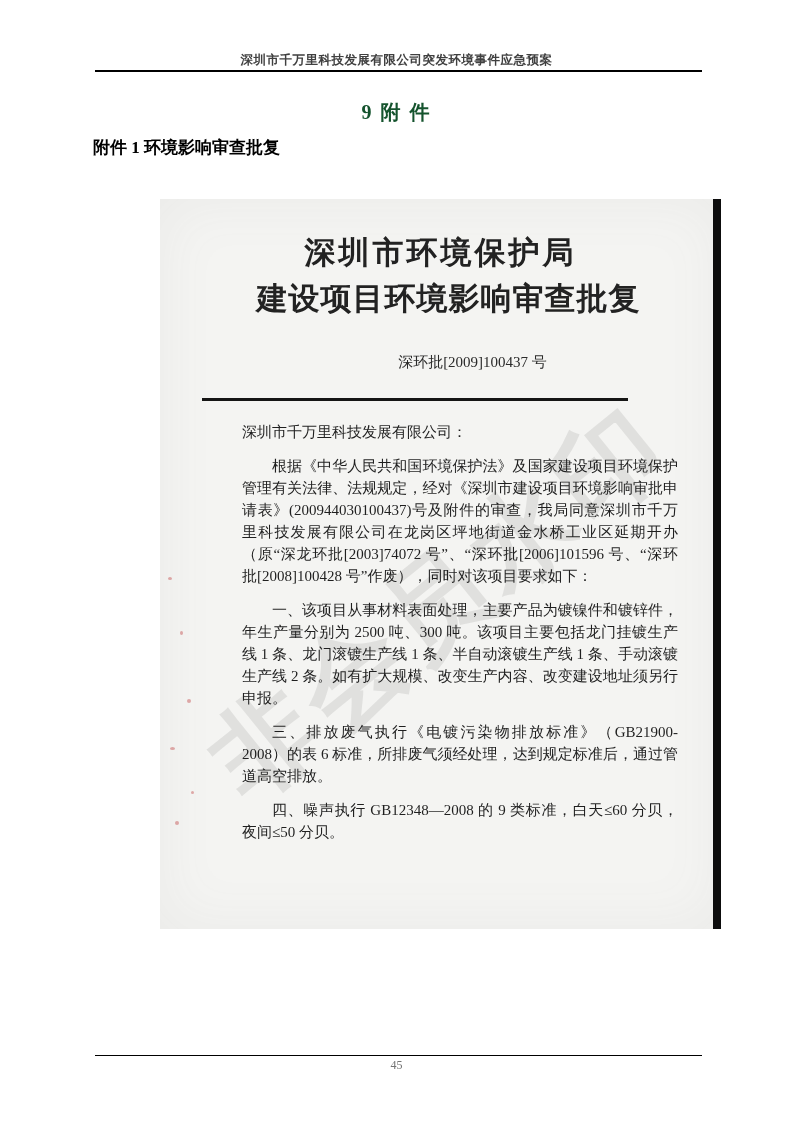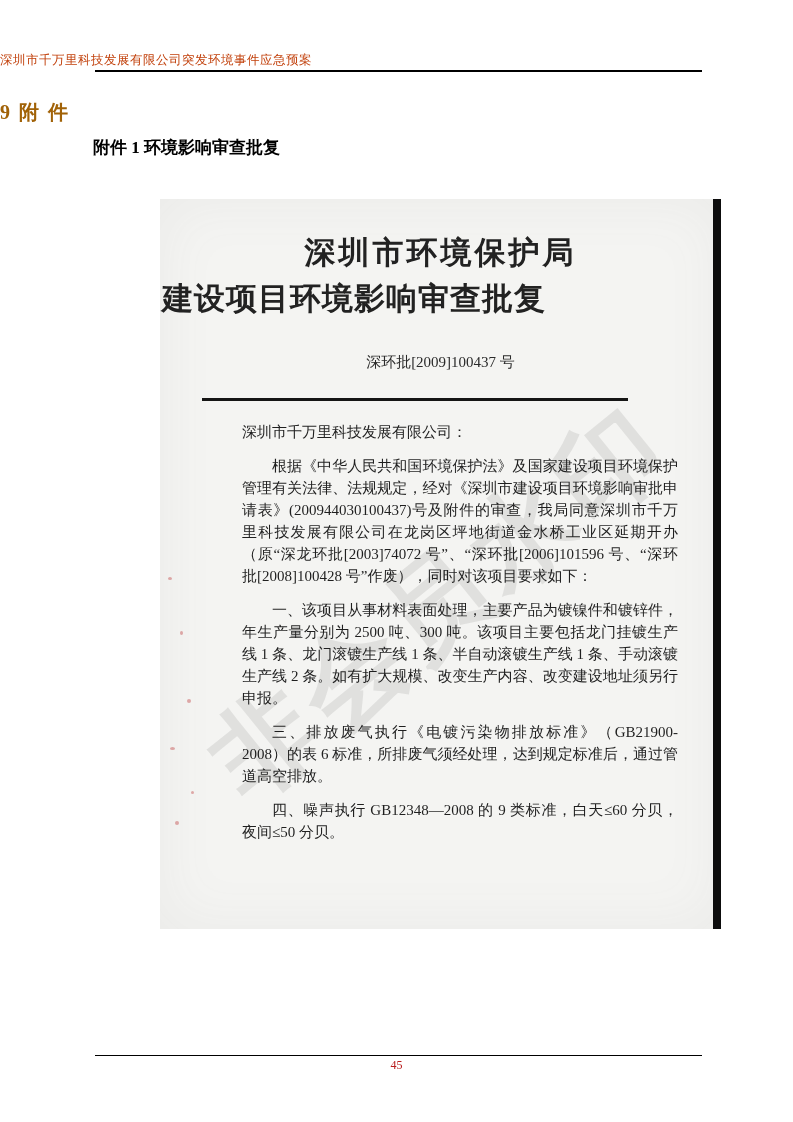--- a/index.html
+++ b/index.html
@@ -16,42 +16,44 @@
     color: #1a1a1a;
     overflow: hidden;
   }
 
   
   .header-title {
     position: absolute;
     top: 52px;
     left: 0;
     width: 100%;
+    text-align: center;
     font-size: 12.5px;
-    font-weight: normal;
+    font-weight: bold;
     letter-spacing: 0.5px;
-    color: #c2410c;
+    color: #404040;
   }
   .header-rule {
     position: absolute;
     top: 70px;
     left: 95px;
     width: 607px;
     height: 0;
     border-top: 2px solid #000;
   }
   .section-title {
     position: absolute;
     top: 99px;
     left: 0;
     width: 100%;
+    text-align: center;
     font-size: 20px;
     font-weight: bold;
     letter-spacing: 2px;
-    color: #a16207;
+    color: #14532d;
   }
   .attachment-heading {
     position: absolute;
     top: 136px;
     left: 93px;
     font-size: 17px;
     font-weight: bold;
     color: #000;
   }
   .footer-rule {
@@ -62,21 +64,21 @@
     height: 0;
     border-top: 1.5px solid #000;
   }
   .page-number {
     position: absolute;
     top: 1058px;
     left: 0;
     width: 100%;
     text-align: center;
     font-size: 12px;
-    color: #b91c1c;
+    color: #737373;
   }
 
   
   .scan {
     position: absolute;
     left: 120px;
     top: 183px;
     width: 561px;
     height: 730px;
     background: #f4f4f2;
@@ -113,36 +115,37 @@
     width: 100%;
     text-align: center;
     font-size: 31px;
     font-weight: bold;
     letter-spacing: 3px;
     color: #222;
   }
   .scan-doc-title {
     position: absolute;
     top: 79px;
-    left: 2px;
-    width: 100%;
-    text-align: left;
+    left: 8px;
+    width: 100%;
+    text-align: center;
     font-size: 31px;
     font-weight: bold;
     letter-spacing: 1px;
     color: #222;
   }
   .scan-doc-number {
     position: absolute;
     top: 154px;
     left: 0;
     width: 100%;
     text-align: center;
     font-size: 15px;
     color: #2a2a2a;
+    padding-left: 32px;
   }
   .scan-rule {
     position: absolute;
     top: 199px;
     left: 42px;
     width: 426px;
     height: 0;
     border-top: 3.5px solid #151515;
   }
   .scan-body {

